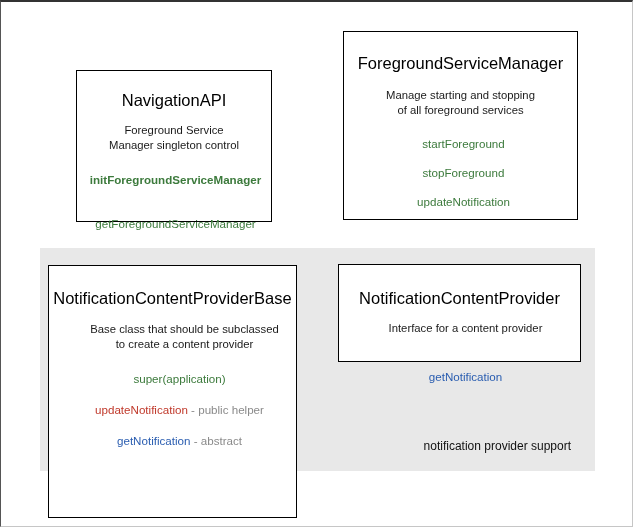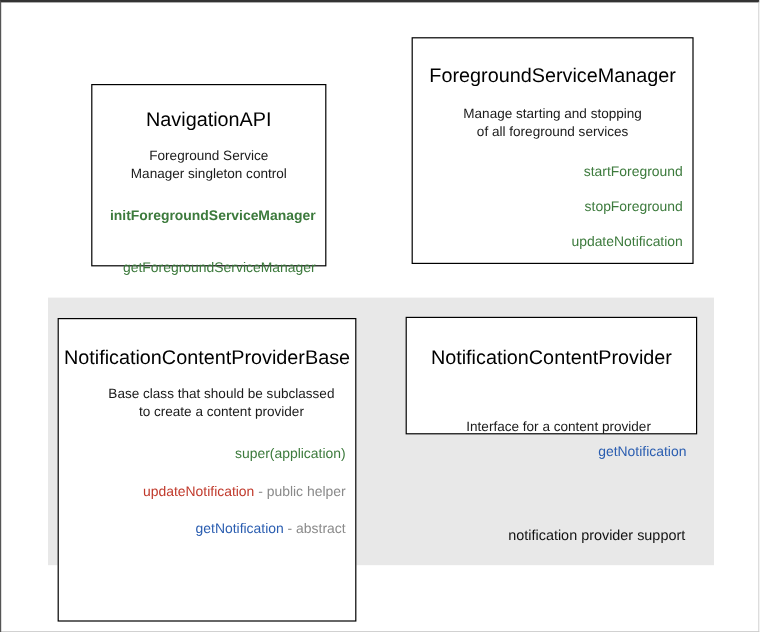--- a/index.html
+++ b/index.html
@@ -63,21 +63,21 @@
     color: #000000;
     line-height: 1.15;
     white-space: nowrap;
   }
   .class-desc {
     font-size: 11.3px;
     color: #1a1a1a;
     line-height: 1.32;
   }
   .member-list {
-    text-align: right;
+    text-align: center;
   }
   .member-row {
     font-size: 11.6px;
     line-height: 1.2;
     white-space: nowrap;
   }
   .member-name { }
   .member-note {
     color: #8a8a8a;
   }
@@ -155,21 +155,21 @@
         <span class="member-name m-red">updateNotification</span><span class="member-note"> - public helper</span>
       </div>
       <div class="member-row">
         <span class="member-name m-blue">getNotification</span><span class="member-note"> - abstract</span>
       </div>
     </div>
   </div>
 
   <div class="class-box" id="box-notification-content-provider" style="left:338px; top:264px; width:243px; height:98px;">
     <div class="class-title" style="position:absolute; left:0; right:0; top:24px;">NotificationContentProvider</div>
-    <div class="class-desc" style="position:absolute; left:12px; right:0; top:56px;margin-top:28px;">
+    <div class="class-desc" style="position:absolute; left:12px; right:0; top:56px;">
       <div>Interface for a content provider</div>
     </div>
     <div class="member-list" style="position:absolute; left:20px; right:8px; top:105px;">
       <div class="member-row">
         <span class="member-name m-blue">getNotification</span><span class="member-note"></span>
       </div>
     </div>
   </div>
 
 

